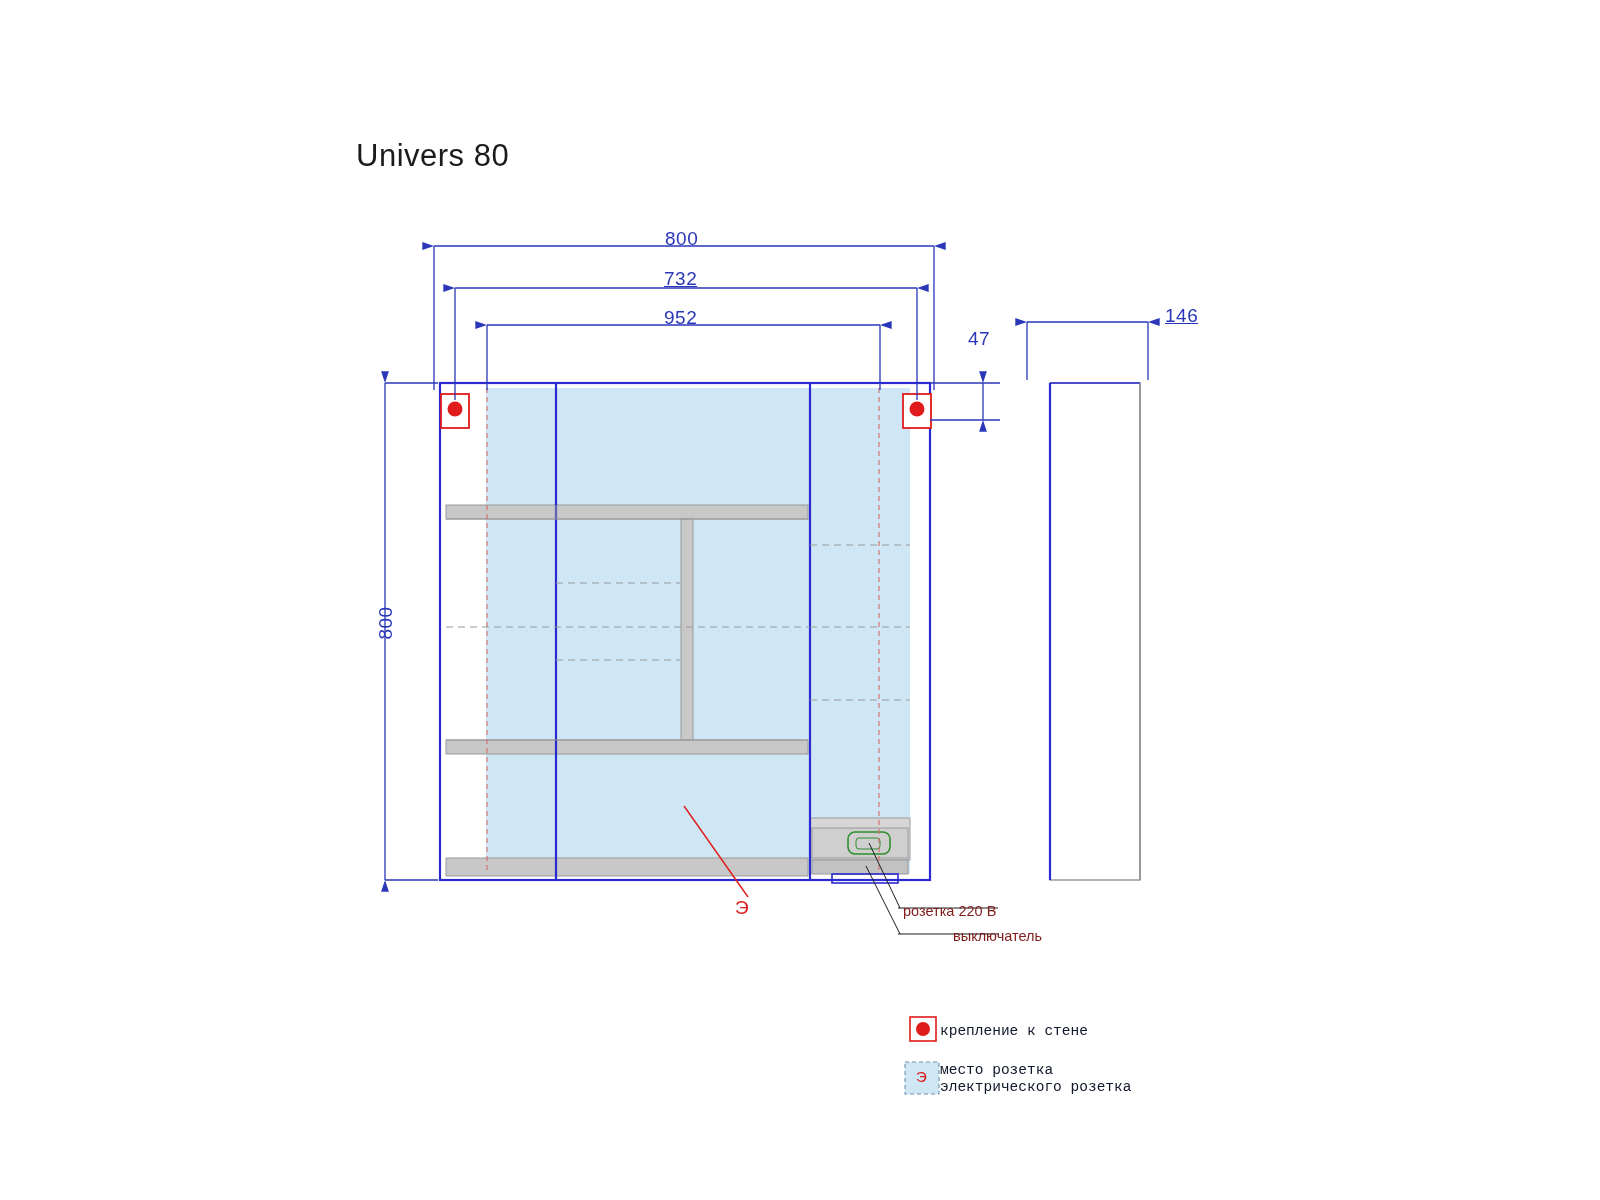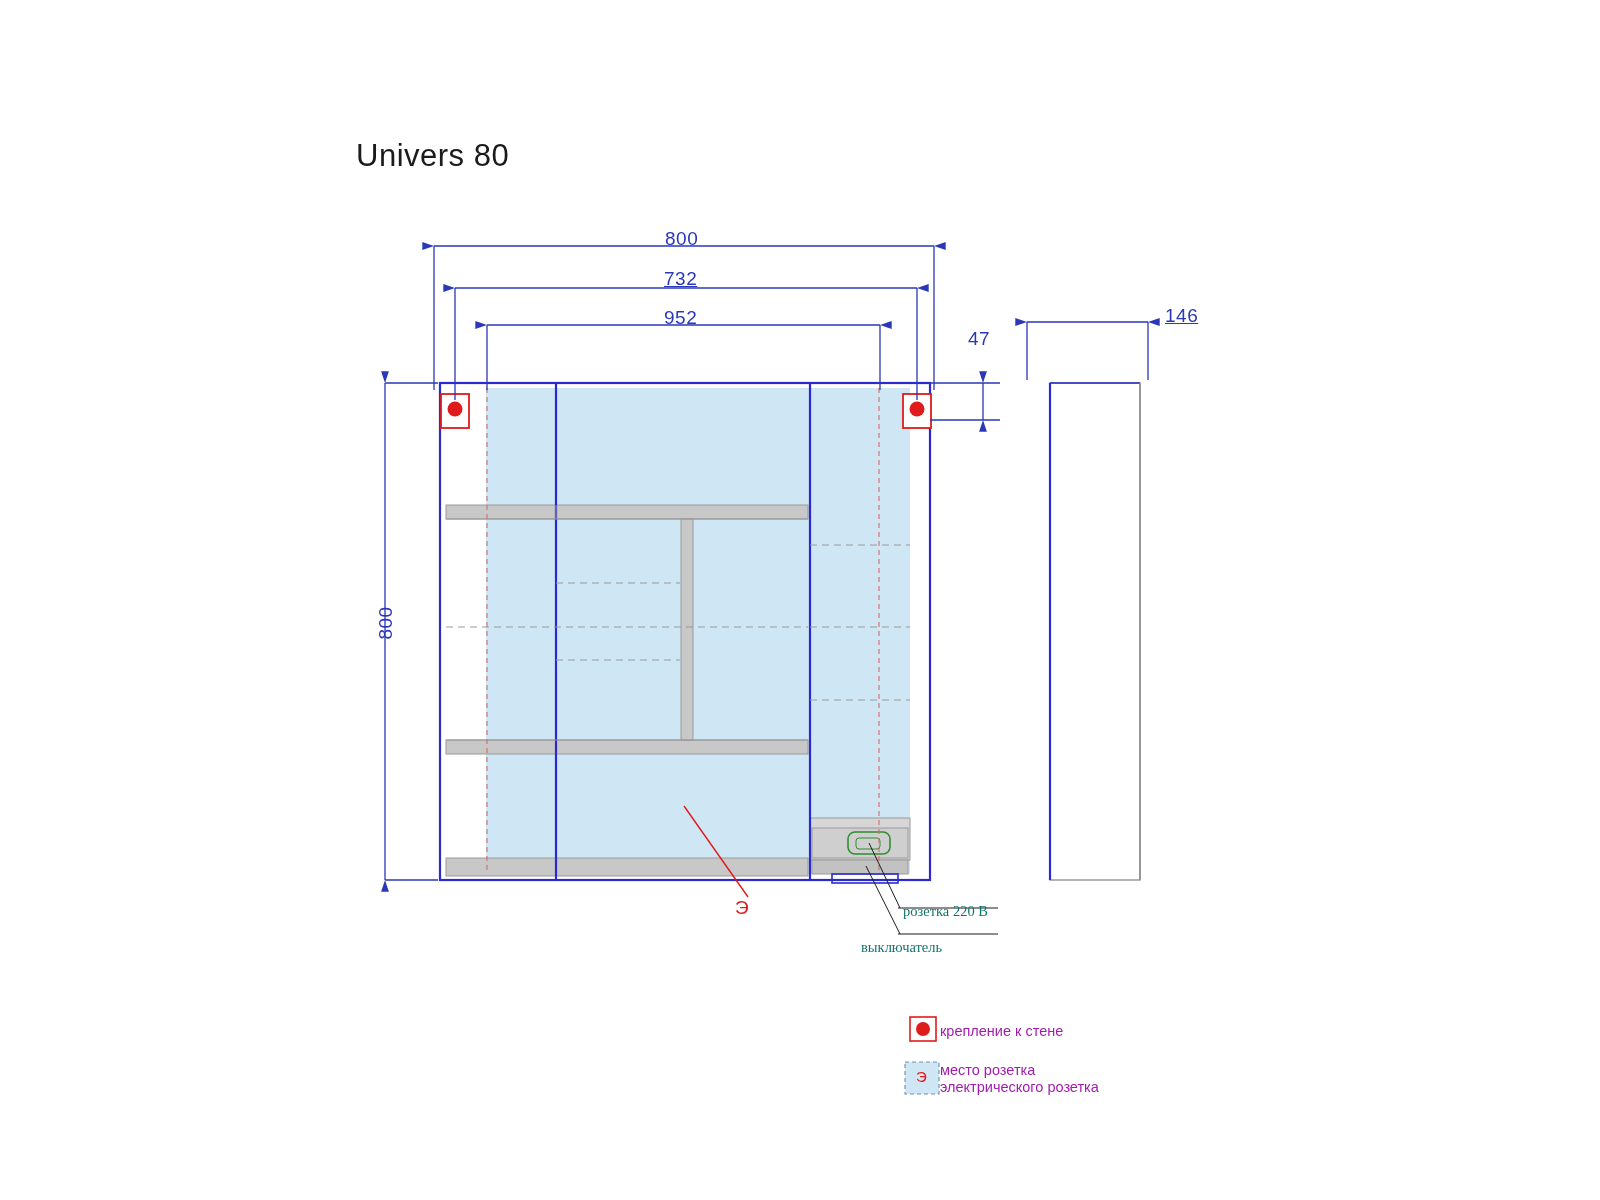--- a/index.html
+++ b/index.html
@@ -43,29 +43,29 @@
     font-family: "Liberation Sans", sans-serif;
     letter-spacing: 0.5px;
   }
   .dim-label.vertical {
     transform: rotate(-90deg);
     transform-origin: center center;
   }
   .note-label {
     position: absolute;
     font-size: 14.5px;
-    color: #0f766e;
-    font-family: Liberation Serif, serif;
+    color: #7f1d1d;
+    font-family: Liberation Sans, sans-serif;
     white-space: nowrap;
   }
   .legend-label {
     position: absolute;
     font-size: 14.5px;
-    color: #a21caf;
-    font-family: Liberation Sans, sans-serif;
+    color: #0f172a;
+    font-family: Liberation Mono, monospace;
     white-space: nowrap;
     line-height: 1.4;
   }
   .e-mark {
     position: absolute;
     font-size: 19px;
     color: #e01b1b;
     font-family: "Liberation Sans", sans-serif;
   }
   .e-mark-small {
@@ -203,20 +203,20 @@
 
   <div class="dim-label" style="left:665px; top:228px;">800</div>
   <div class="dim-label" style="left:664px; top:268px;text-decoration:underline;">732</div>
   <div class="dim-label" style="left:664px; top:307px;">952</div>
   <div class="dim-label" style="left:968px; top:328px;text-align:right;">47</div>
   <div class="dim-label vertical" style="left:364px; top:612px; width:44px; text-align:center;">800</div>
   <div class="dim-label" style="left:1165px; top:305px;text-decoration:underline;">146</div>
 
   <div class="e-mark" style="left:735px; top:897px;">Э</div>
   <div class="note-label" style="left:903px; top:903px;">розетка 220 В</div>
-  <div class="note-label" style="left:861px; top:928px;margin-top:11px;">выключатель</div>
+  <div class="note-label" style="left:953px; top:928px;">выключатель</div>
 
   <div class="legend-label" style="left:940px; top:1021px;">крепление к стене</div>
   <div class="legend-label" style="left:940px; top:1060px;">место розетка</div>
   <div class="legend-label" style="left:940px; top:1077px;">электрического розетка</div>
   <div class="e-mark-small" style="left:916px; top:1068px;">Э</div>
 
 </div>
 
 </body></html>

